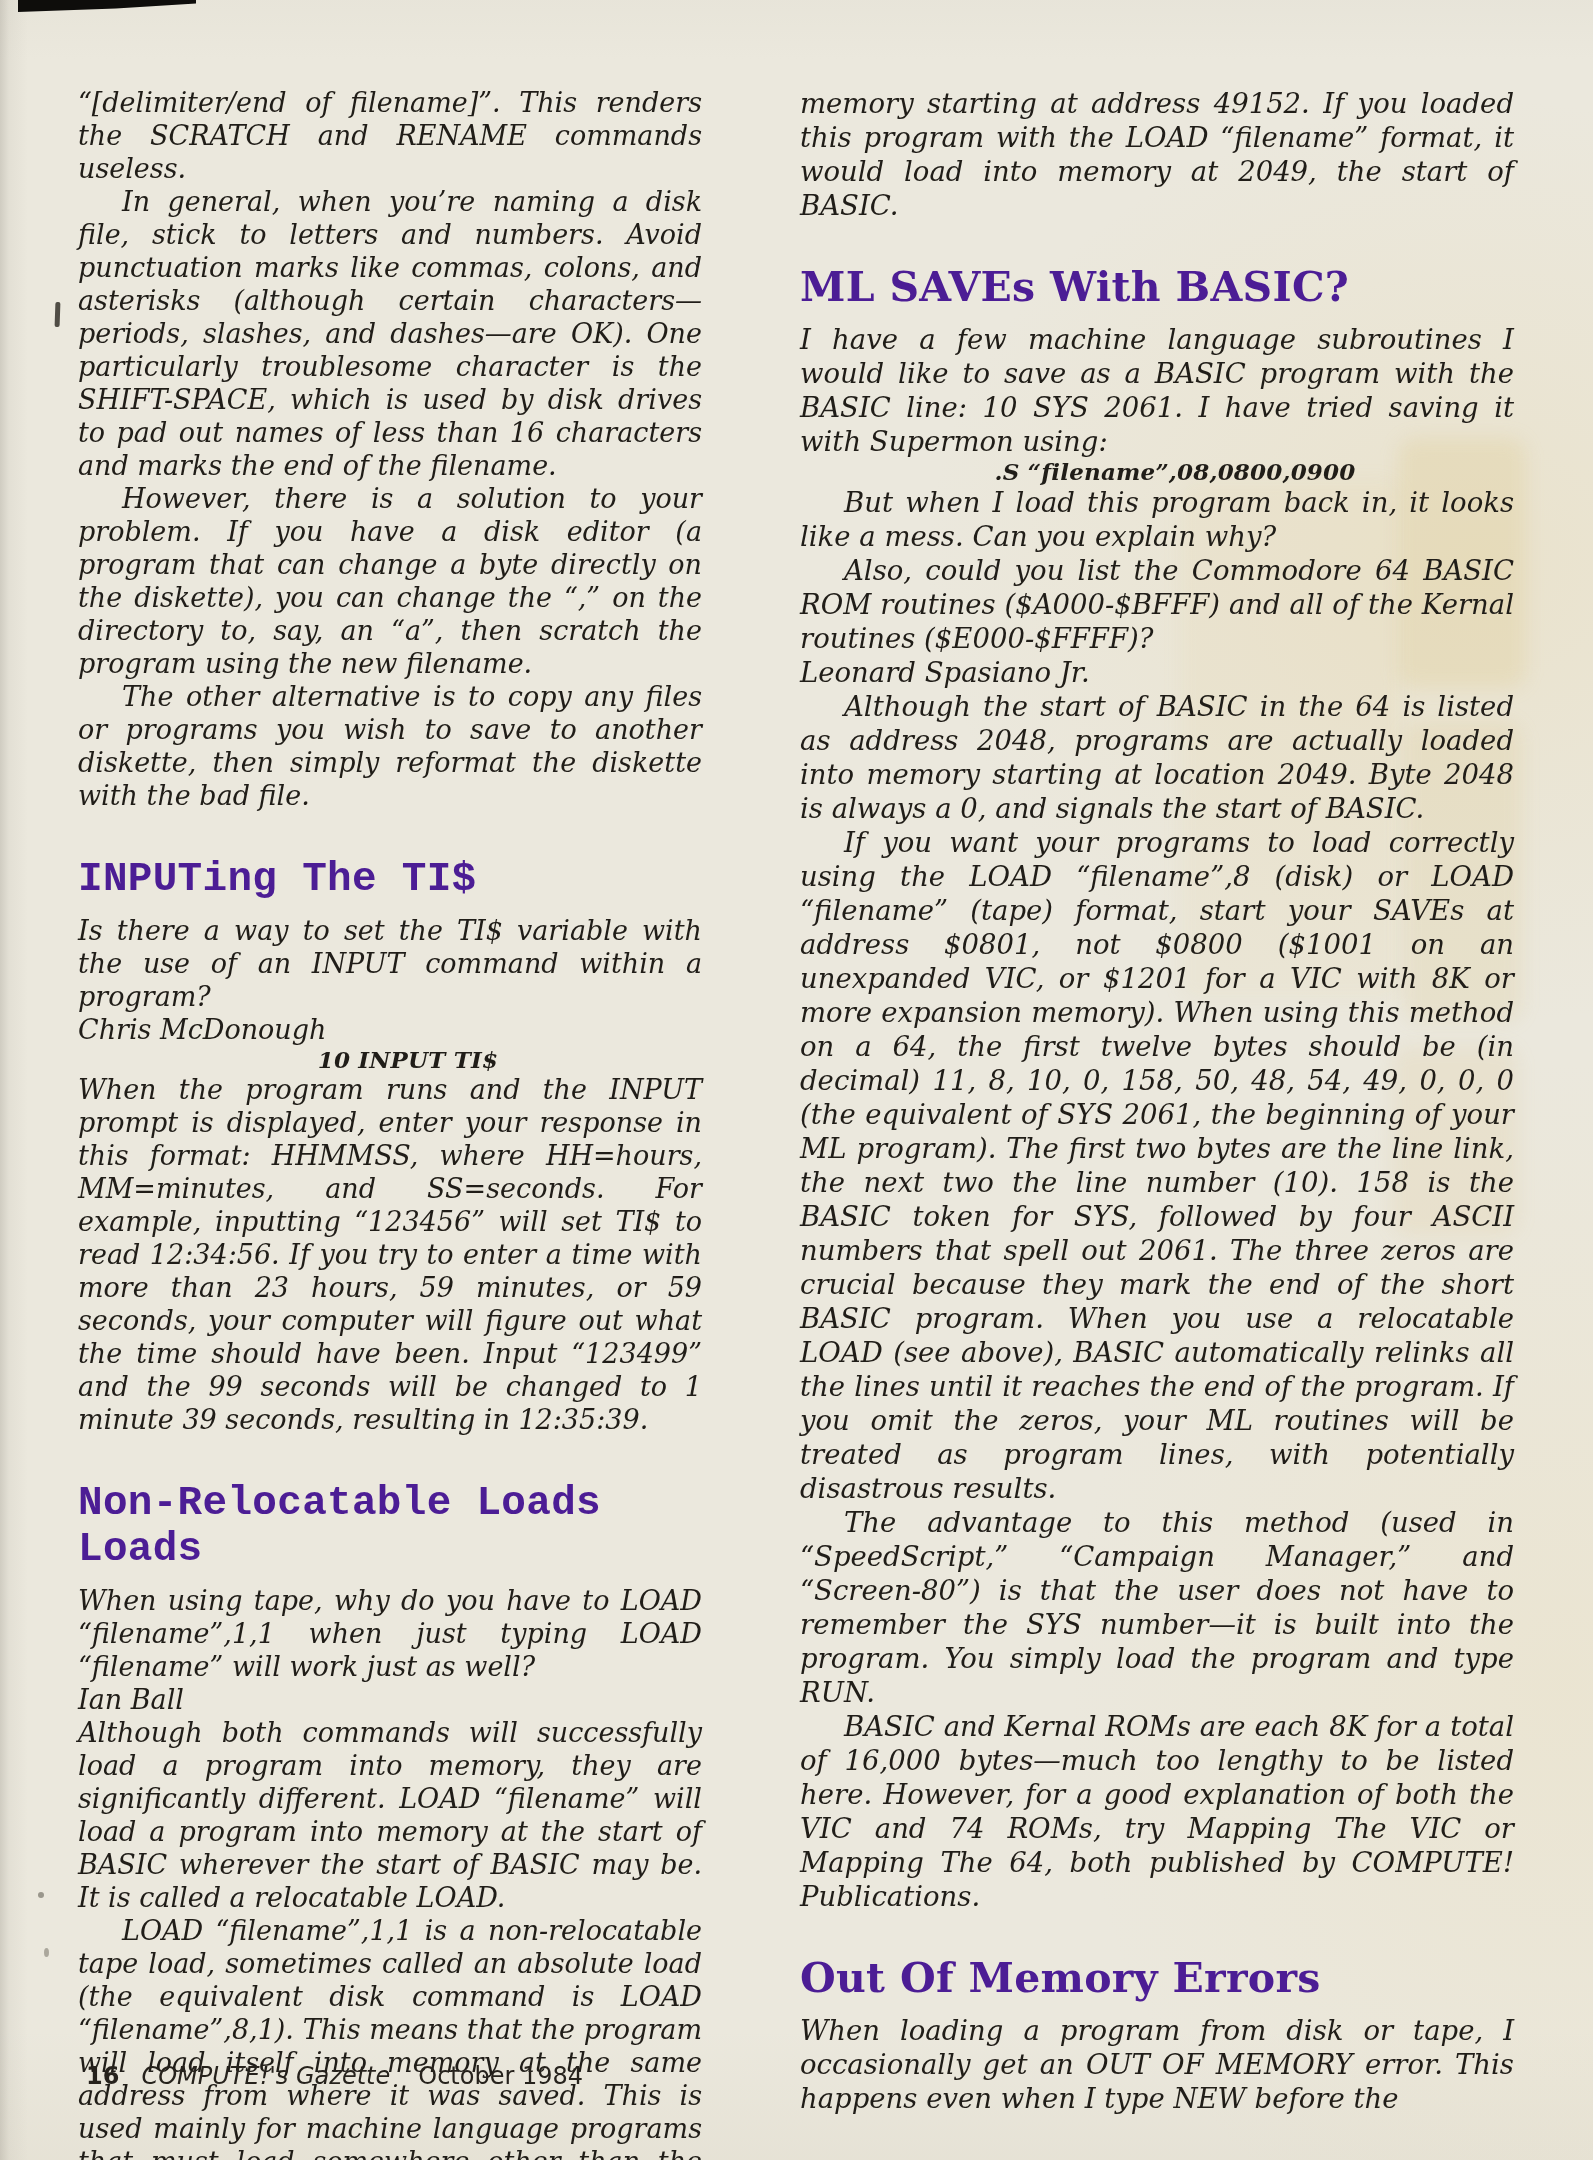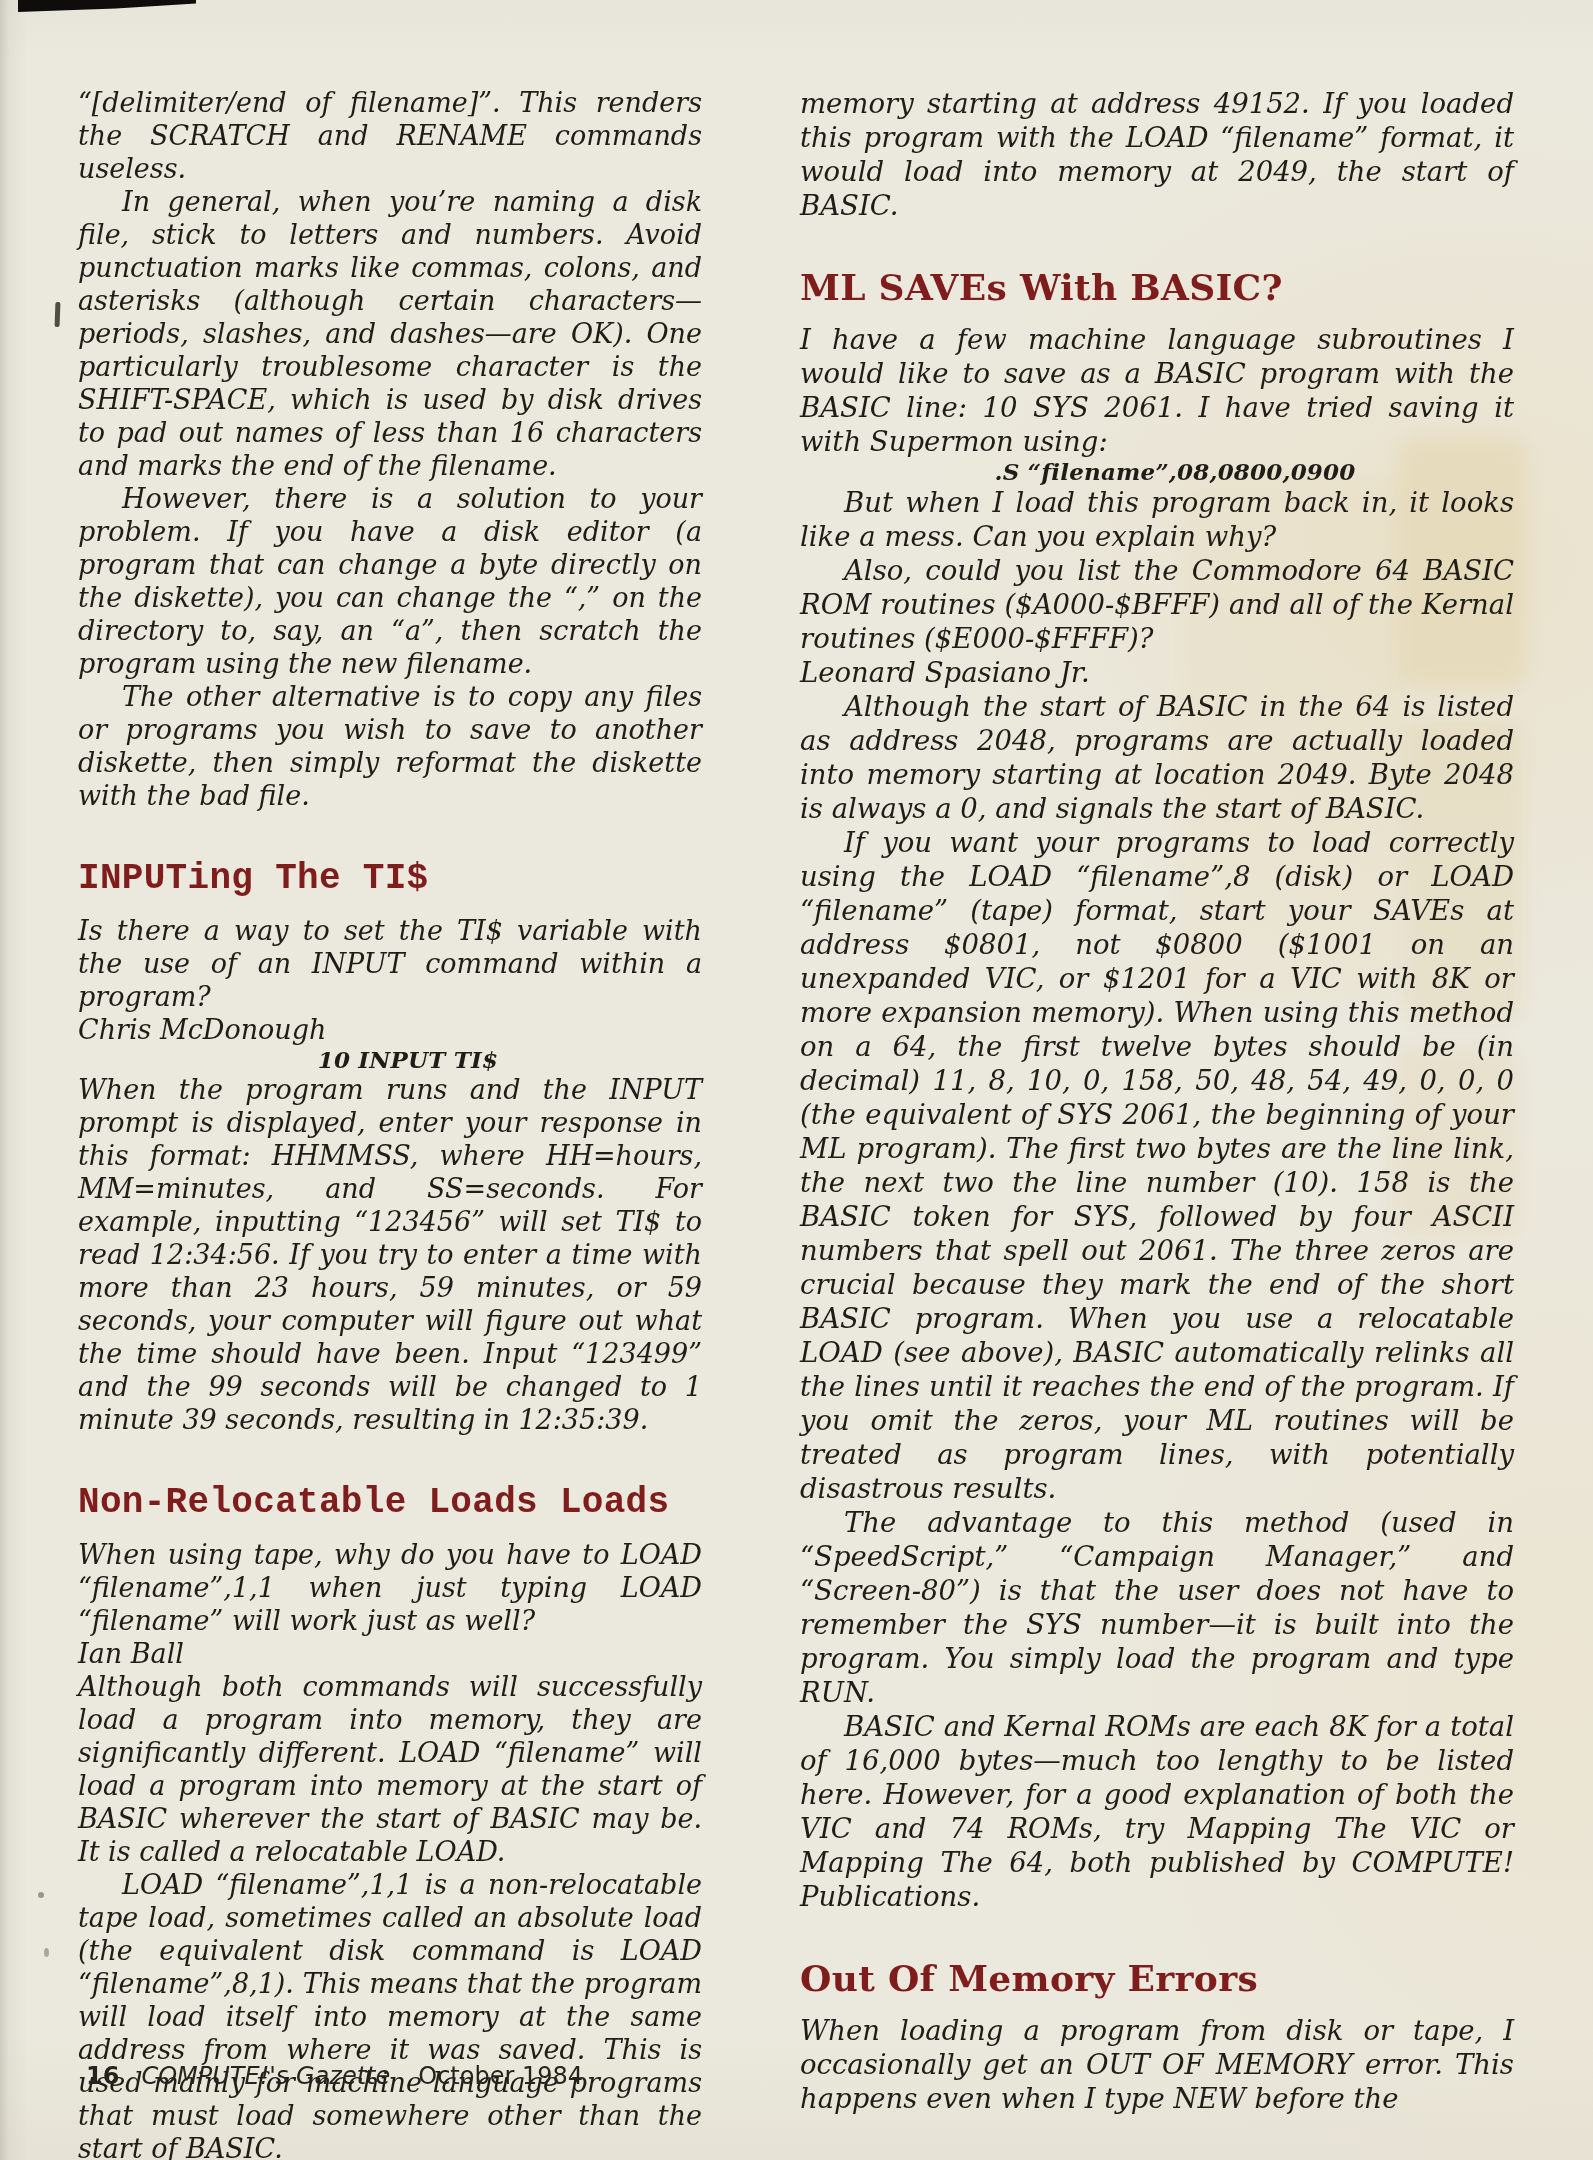--- a/index.html
+++ b/index.html
@@ -44,22 +44,22 @@
   .question{font-style:normal;}
   .indent{text-indent:44px;}
   .attribution{text-align:left;font-style:normal;padding-right:40px;margin:3px 0 5px;}
   .attribution.inset{padding-right:132px;}
   .code{
     font-style:normal;font-weight:bold;font-size:23px;line-height:27px;
     padding-left:36px;margin:13px 0 13px;text-align:center;letter-spacing:.2px;
   }
   h2{
     font-family:"DejaVu Serif", serif;font-weight:bold;font-style:normal;
-    font-size:36px;line-height:46px;letter-spacing:.3px;
-    margin:42px 0 12px;text-align:left;color:#7f1d1d;text-indent:0;
+    font-size:41px;line-height:46px;letter-spacing:.3px;
+    margin:42px 0 12px;text-align:left;color:#4c1d95;text-indent:0;
   }
   .col-left h2{margin-top:44px;font-family:Liberation Mono, monospace;}
 
   .footer{
     position:absolute;left:86px;top:2062px;
     font-family:"DejaVu Sans", sans-serif;font-size:24px;color:#26221c;
     display:flex;align-items:baseline;
   }
   .footer .pg{font-weight:bold;margin-right:22px;}
   .footer .mag{font-style:italic;margin-right:28px;}

